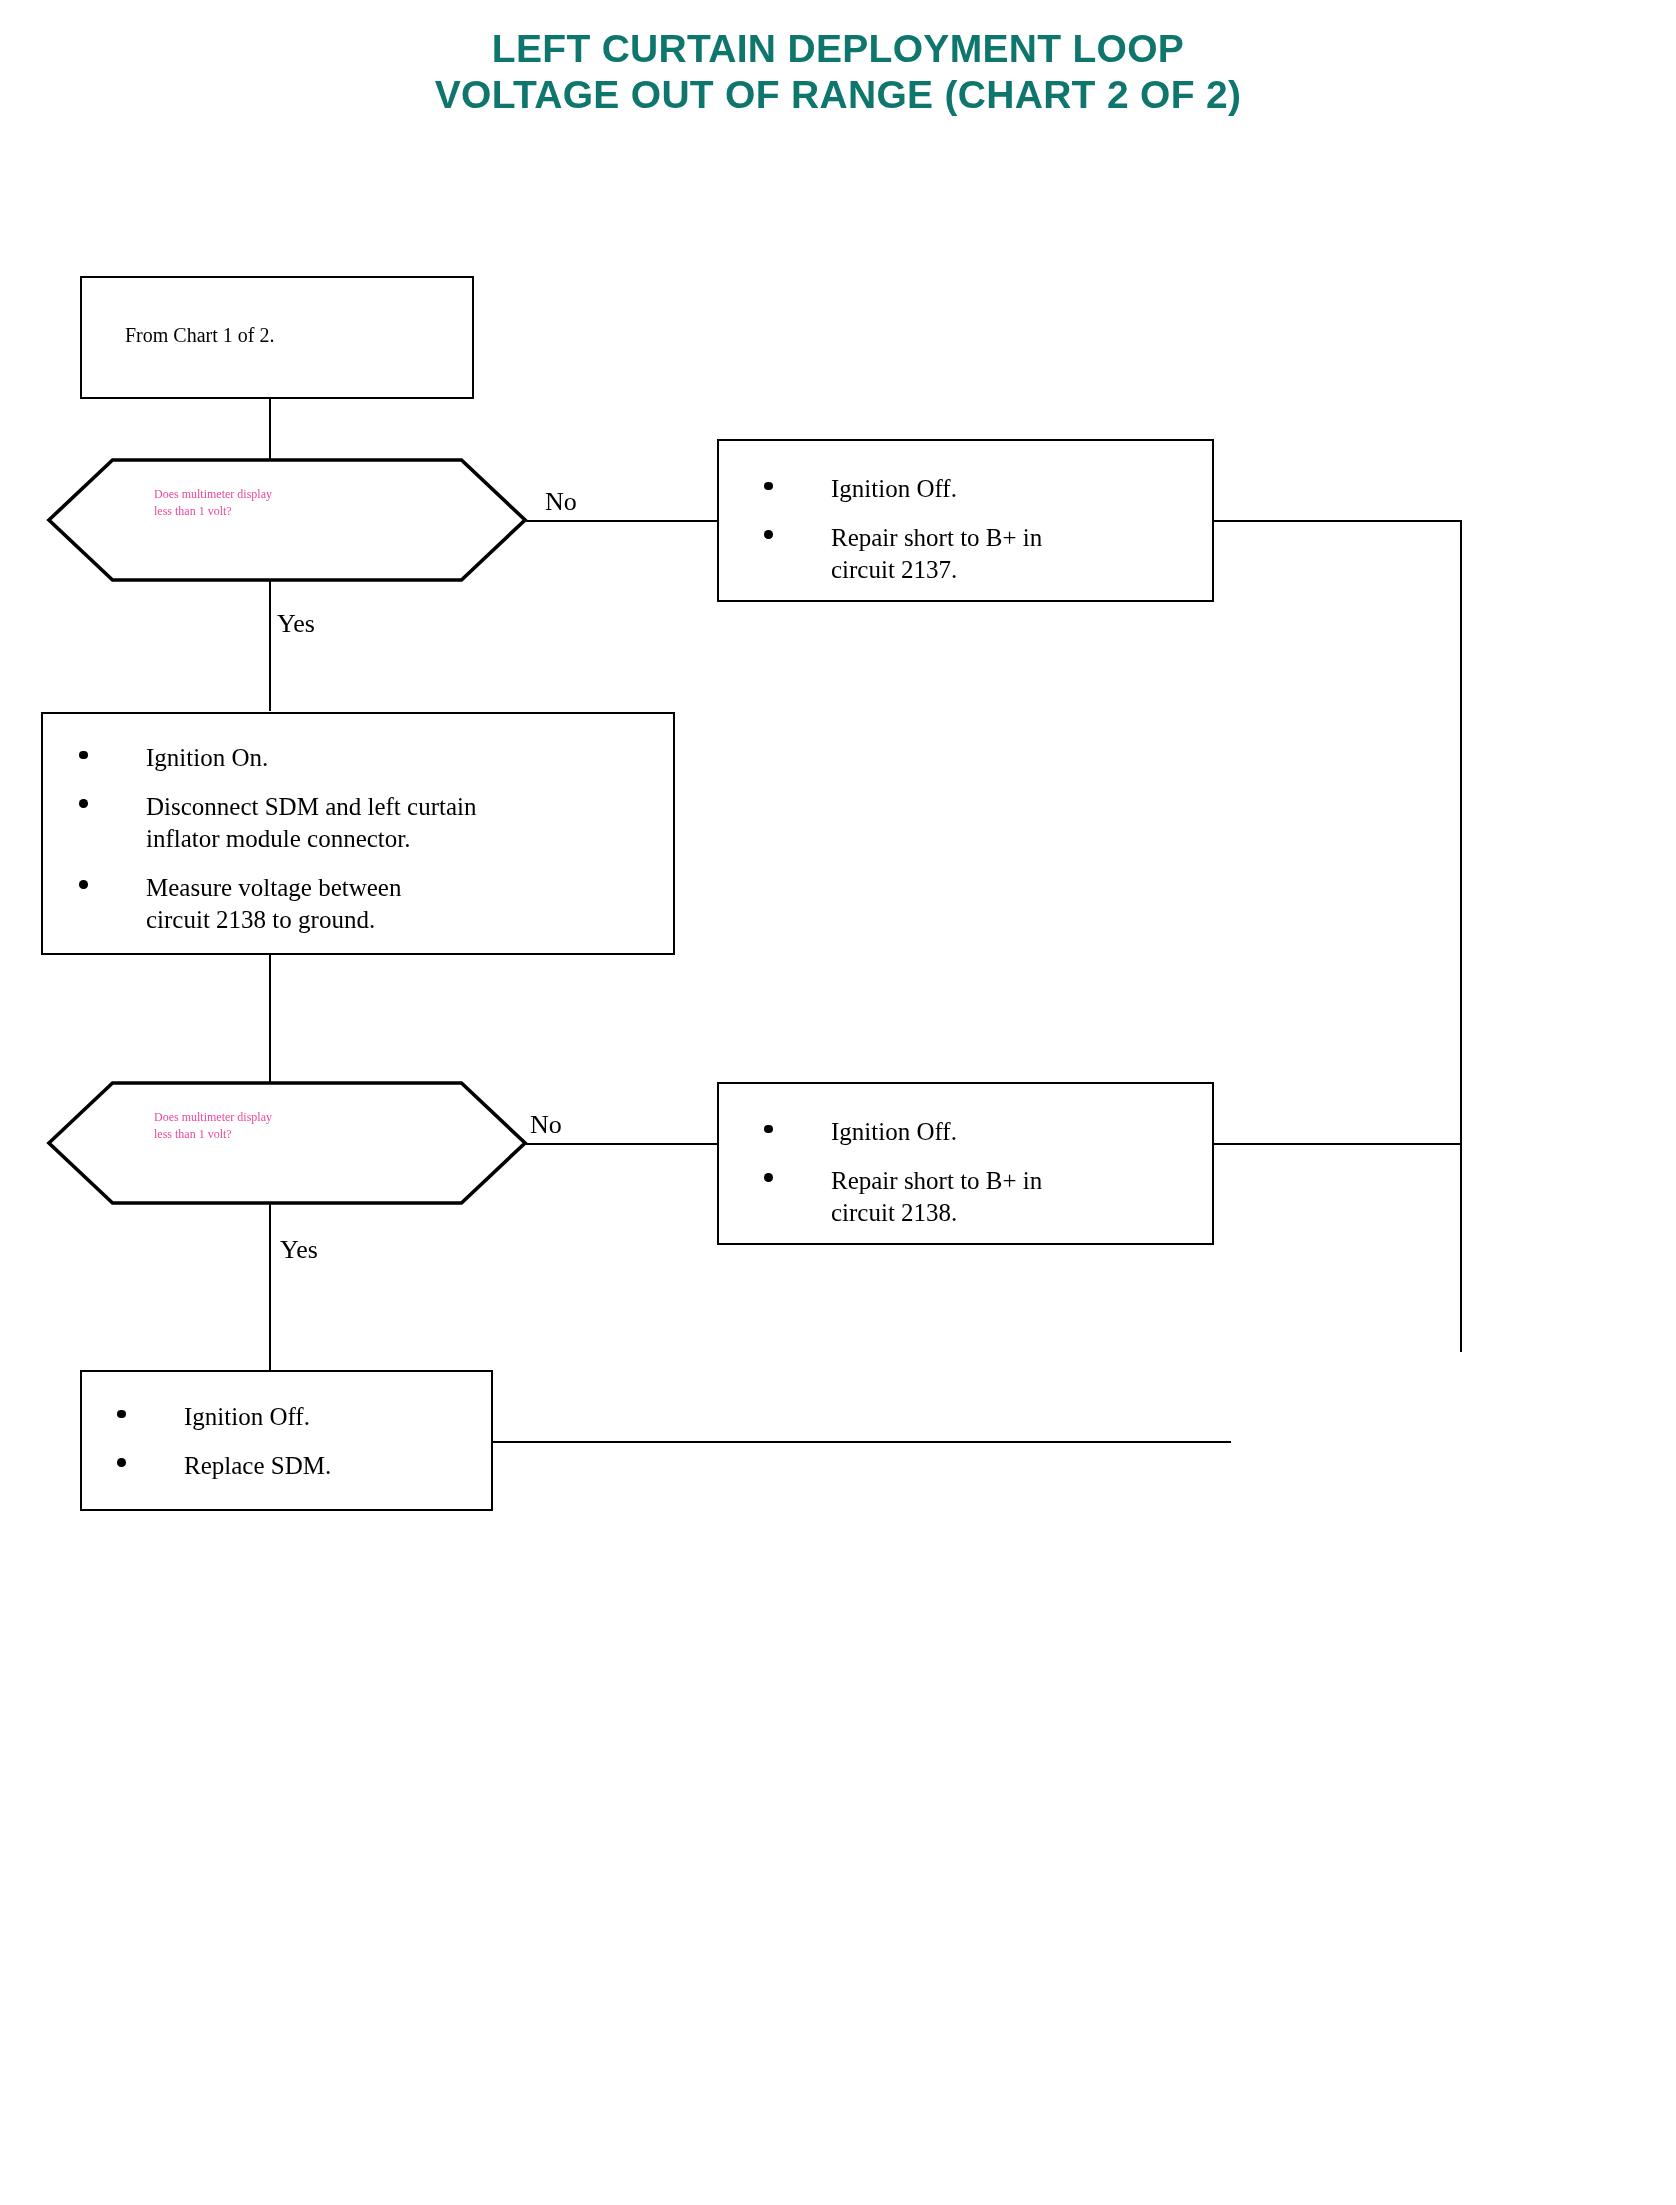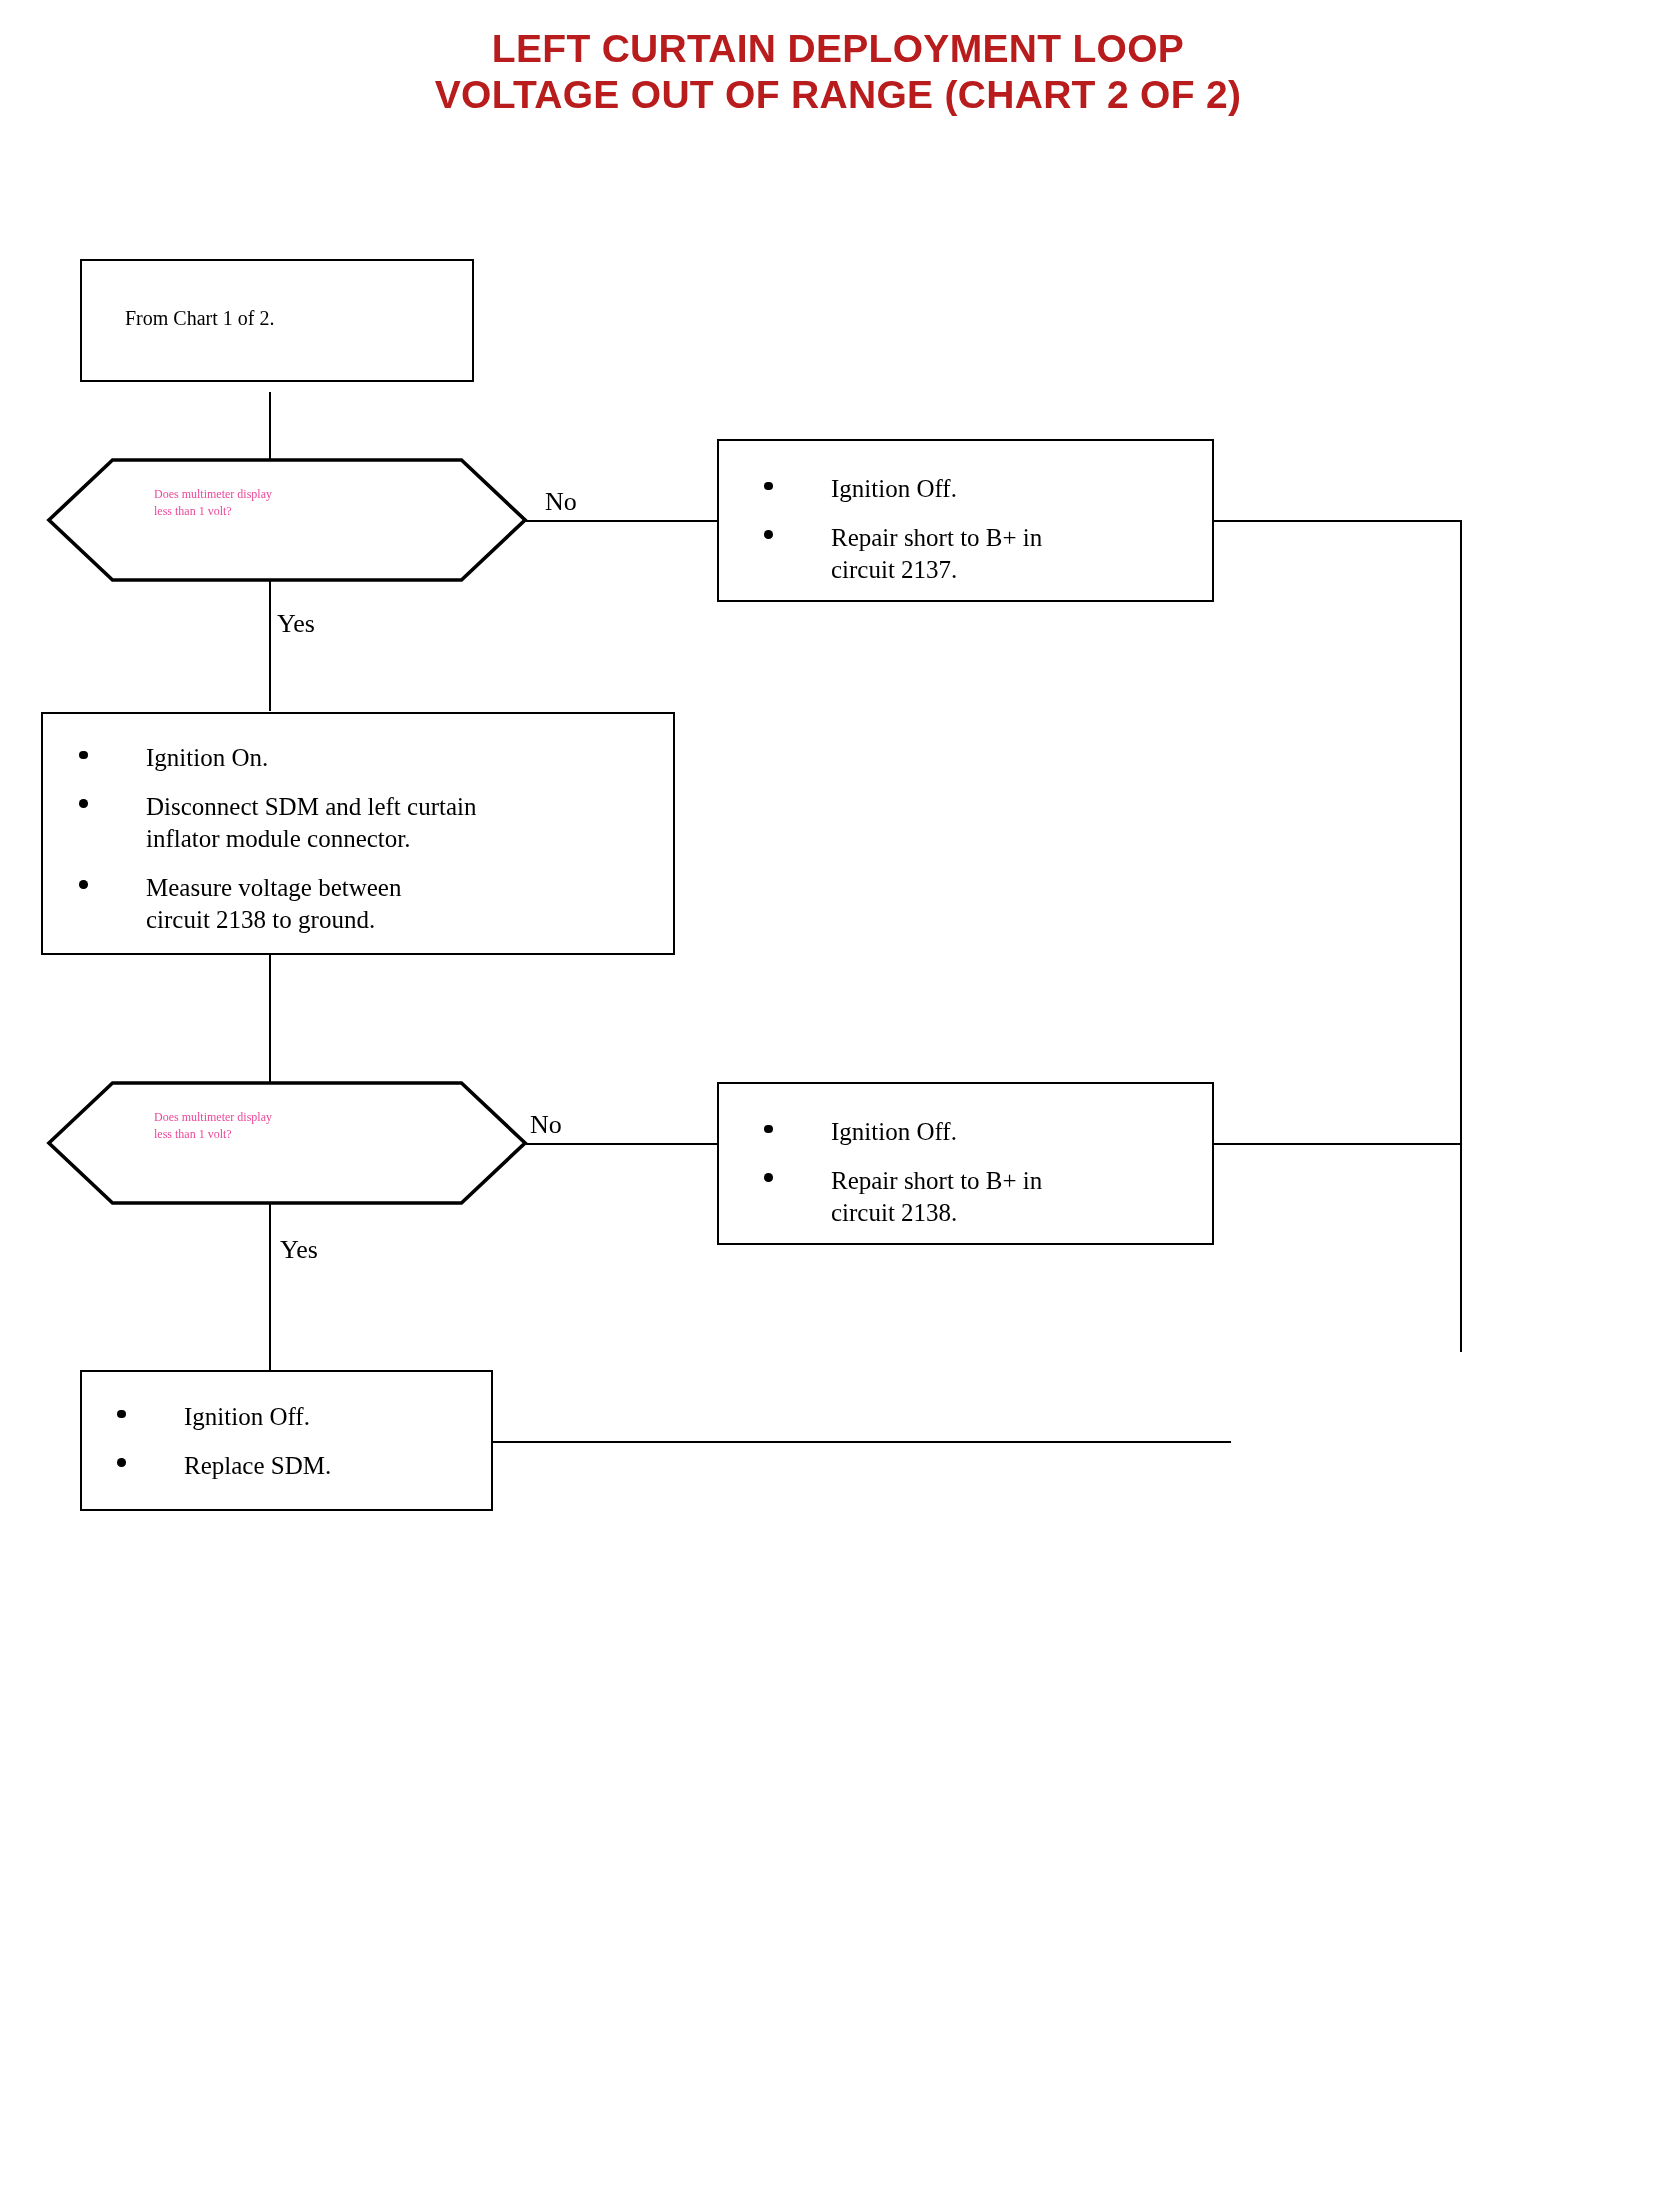--- a/index.html
+++ b/index.html
@@ -23,21 +23,21 @@
     position: absolute;
     left: 0;
     top: 25.5px;
     width: 1676px;
     text-align: center;
     font-family: "Liberation Sans", "DejaVu Sans", sans-serif;
     font-weight: 700;
     font-size: 39px;
     line-height: 1.18;
     letter-spacing: 0.3px;
-    color: #b91c1c;
+    color: #0f766e;
   }
   #title .tl { display: block; white-space: nowrap; }
 
   
   .node {
     position: absolute;
     box-sizing: border-box;
     background: #ffffff;
   }
   .rect {
@@ -134,21 +134,21 @@
   <div class="ln lnv" style="left:269px; top:1204px; height:169px;"></div>
 
   <div class="ln lnh" style="left:1213px; top:520px; width:249px;"></div>
 
   <div class="ln lnh" style="left:1213px; top:1143px; width:249px;"></div>
 
   <div class="ln lnv-th" style="left:1460px; top:520px; height:832px;"></div>
 
   <div class="ln lnh" style="left:492px; top:1441px; width:739px;"></div>
 
-  <div class="node rect" style="left:80px; top:259px; width:394px; height:123px;">
+  <div class="node rect" style="left:80px; top:276px; width:394px; height:123px;">
     <div class="ntext" style="left:43px; top:45px;">From Chart 1 of 2.</div>
   </div>
 
   <div class="node hexwrap" style="left:45px; top:457px; width:484px; height:126px;">
     <svg width="484" height="126" viewBox="0 0 796 208">
       <polygon points="5,104 110,5 686,5 791,104 686,203 110,203" fill="#ffffff" stroke="#000000" stroke-width="6"></polygon>
     </svg>
     <div class="hextext" style="left:109px; top:29px; width:316px;">Does multimeter display
 less than 1 volt?</div>
   </div>

